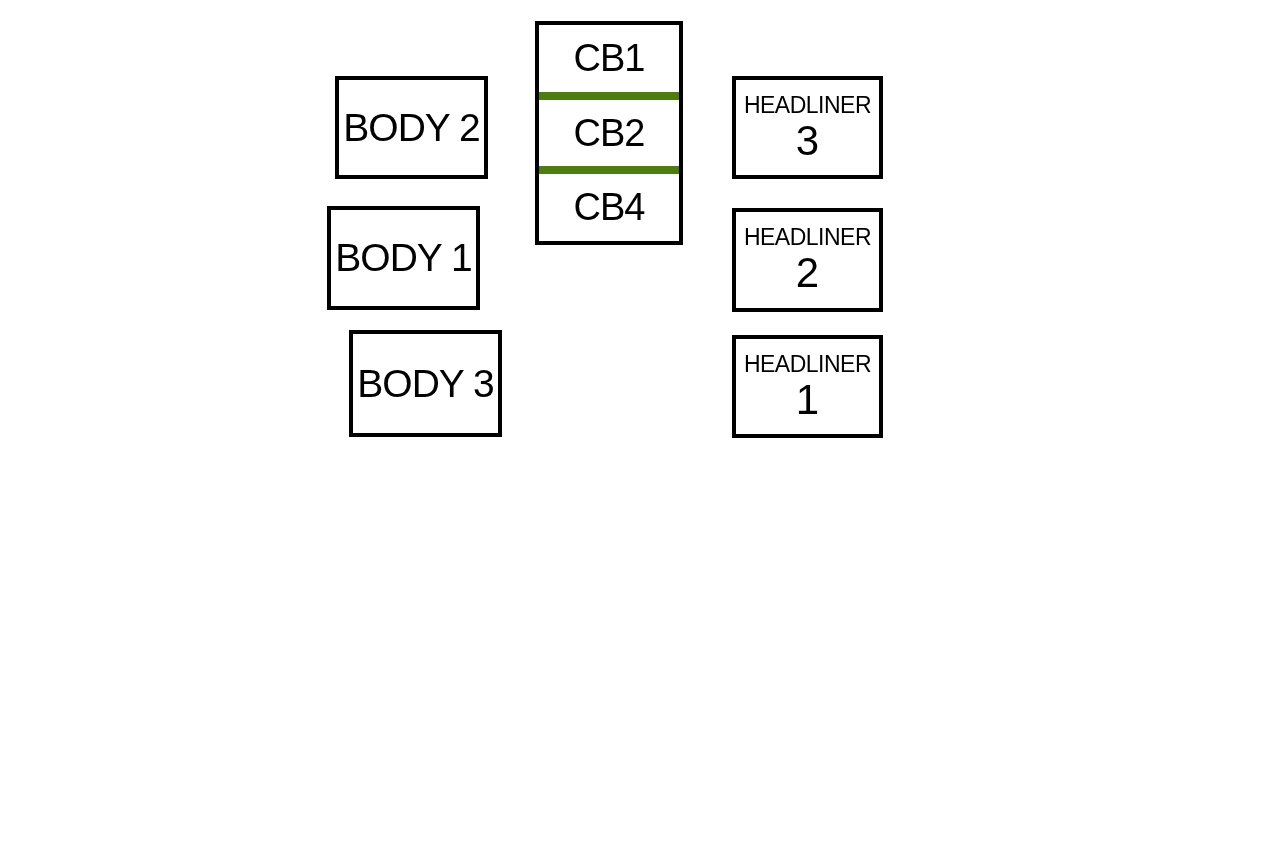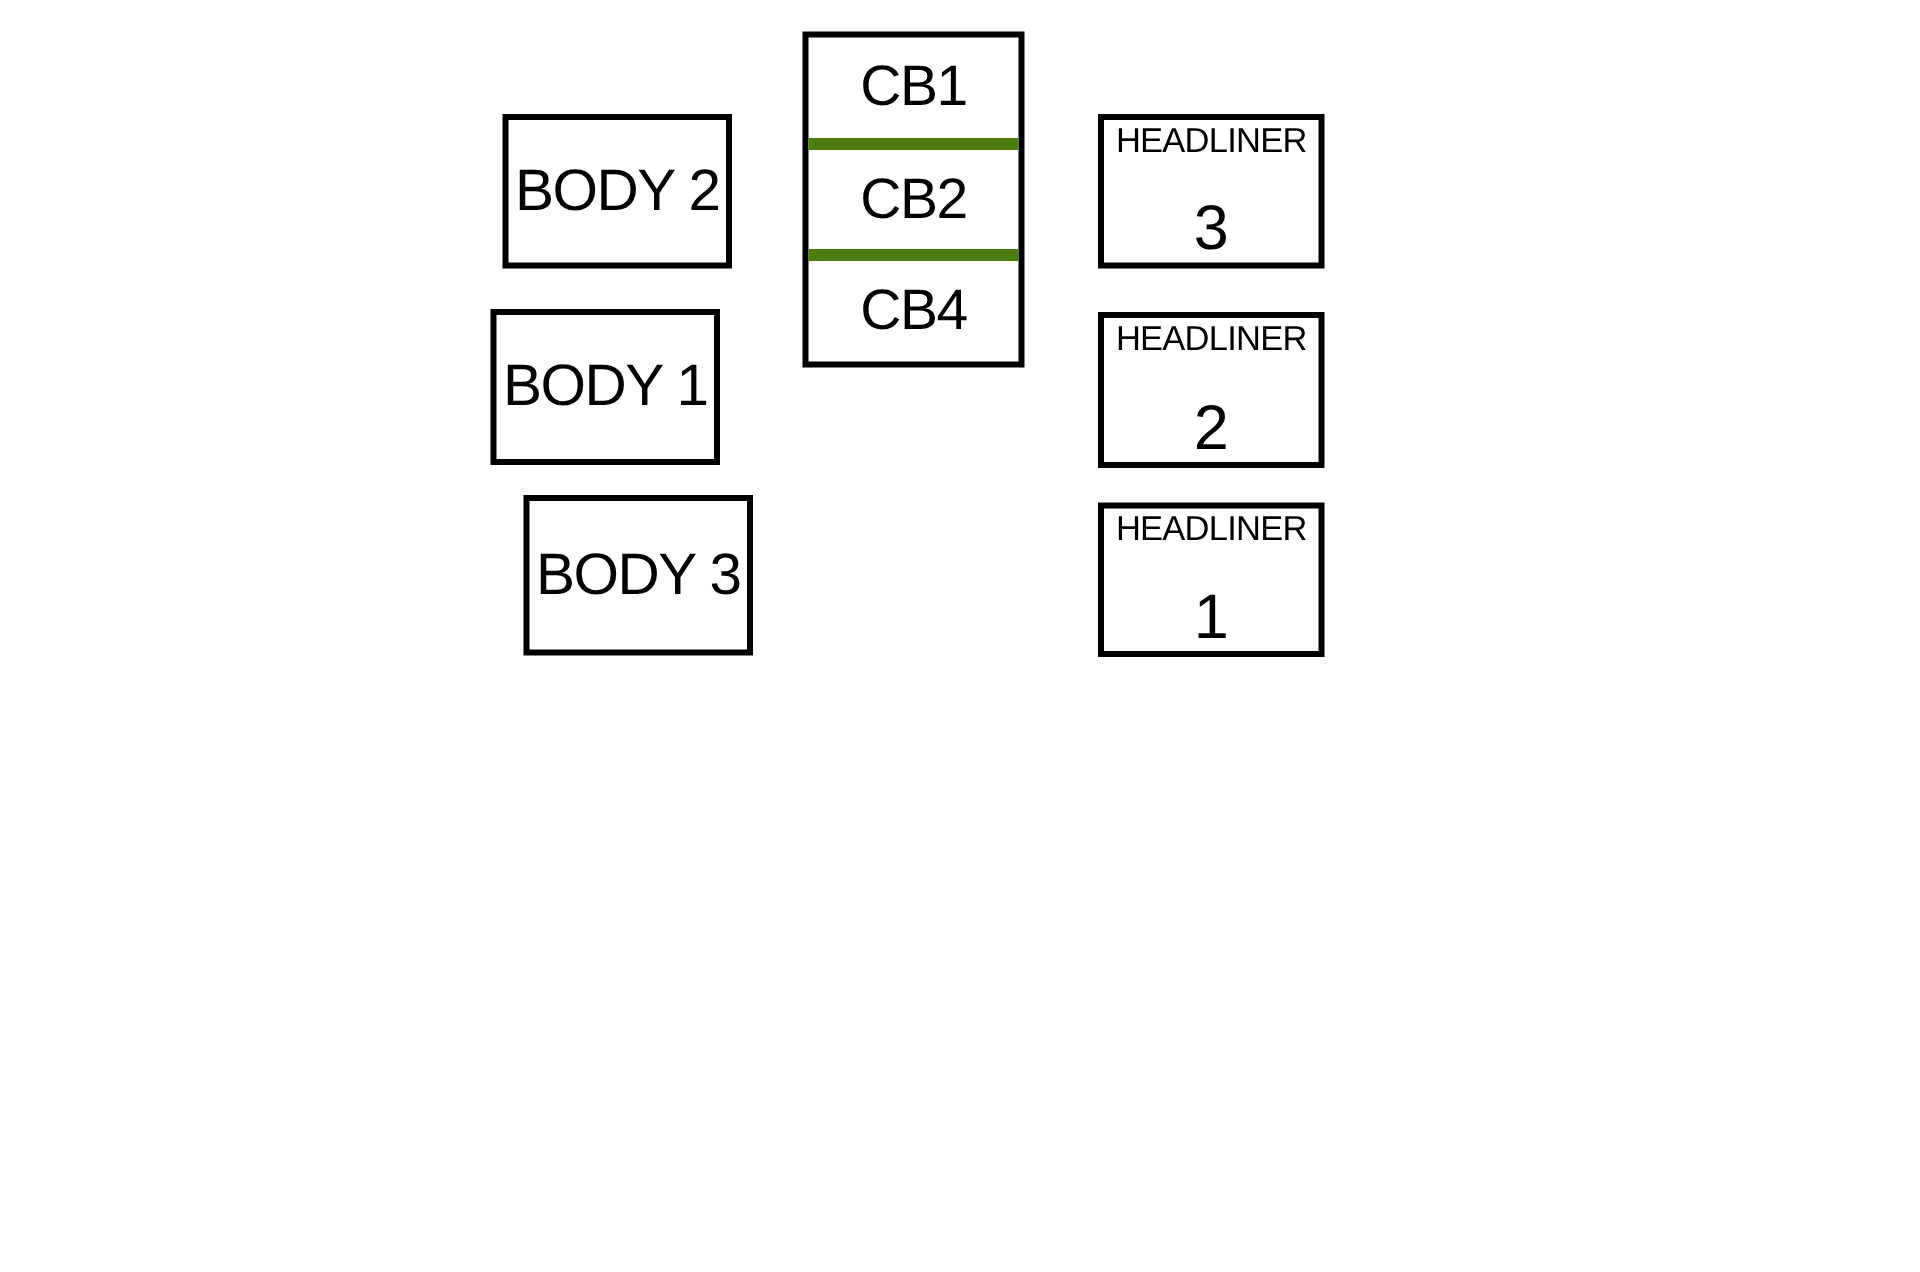--- a/index.html
+++ b/index.html
@@ -56,21 +56,21 @@
   .cb-cell + .cb-cell { border-top: 8px solid #4d7c0f; }
   .cb-label {
     font-size: 38px;
     letter-spacing: -1px;
     white-space: nowrap;
   }
   
   .pos-headliner3 { left: 732px; top: 76px;  width: 151px; height: 103px; }
   .pos-headliner2 { left: 732px; top: 208px; width: 151px; height: 104px; }
   .pos-headliner1 { left: 732px; top: 335px; width: 151px; height: 103px; }
-  .headliner-box { flex-direction: column; justify-content: space-between; }
+  .headliner-box { flex-direction: column; justify-content: center; }
   .headliner-name {
     font-size: 23px;
     letter-spacing: -0.5px;
     line-height: 26px;
     white-space: nowrap;
   }
   .headliner-number {
     font-size: 42px;
     line-height: 46px;
     white-space: nowrap;

